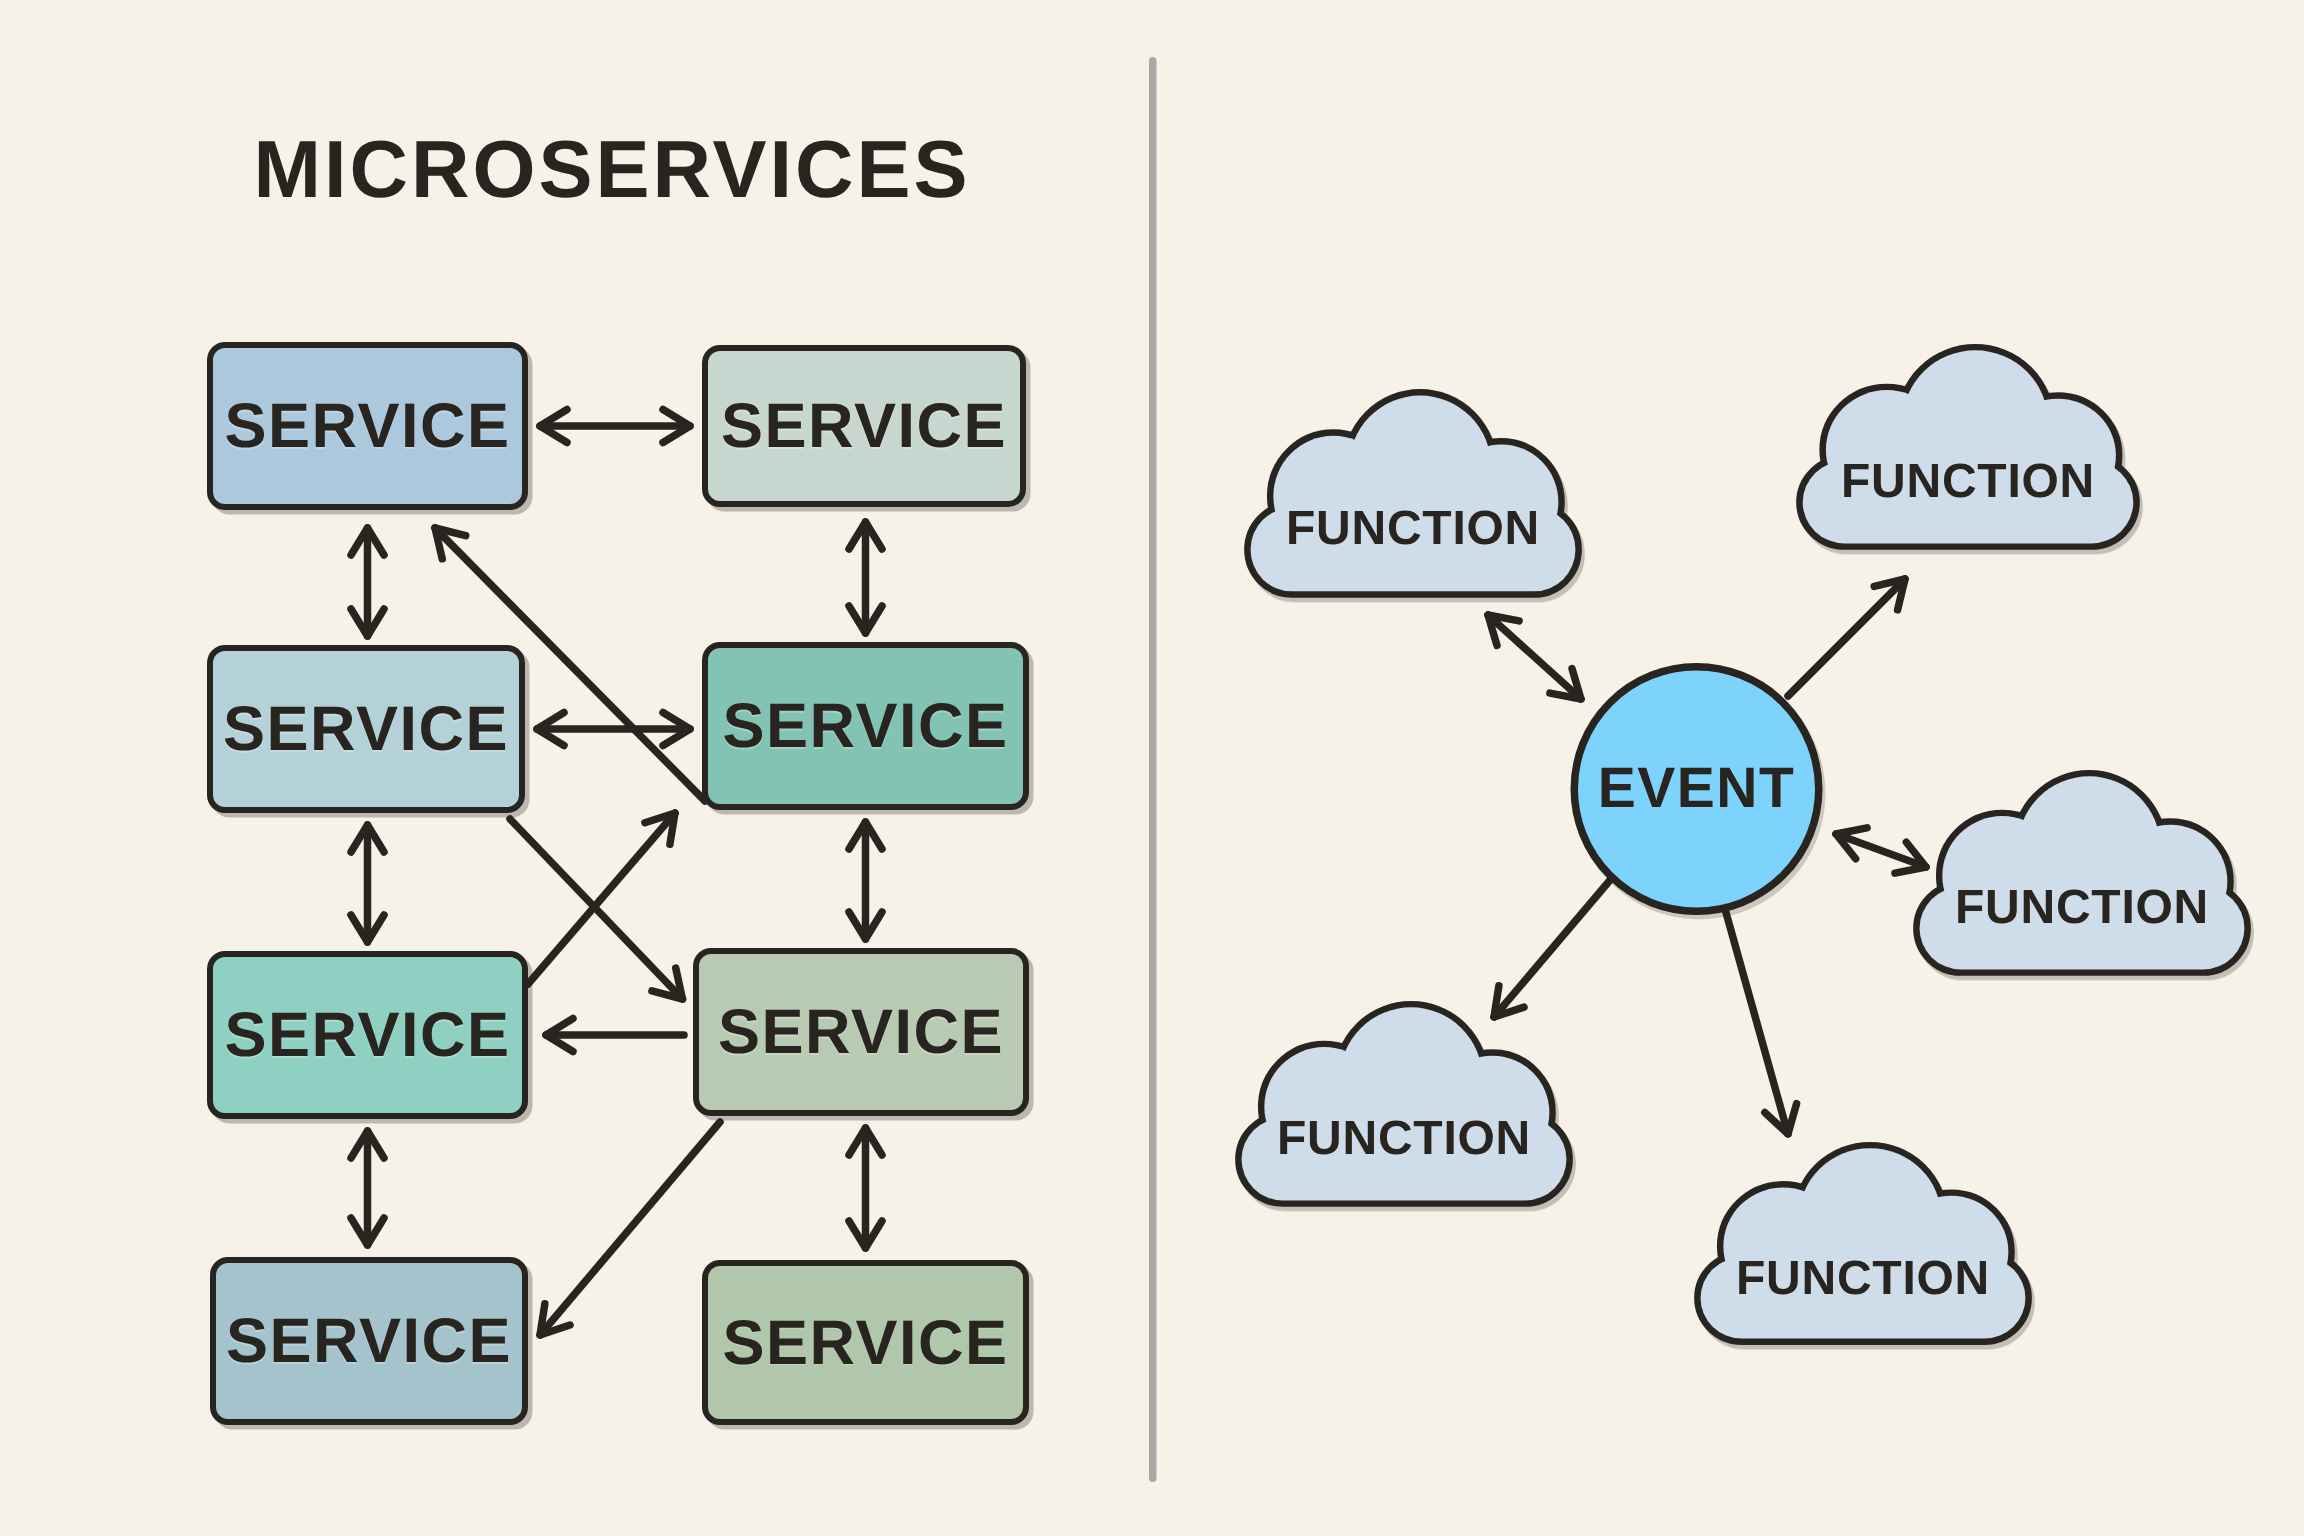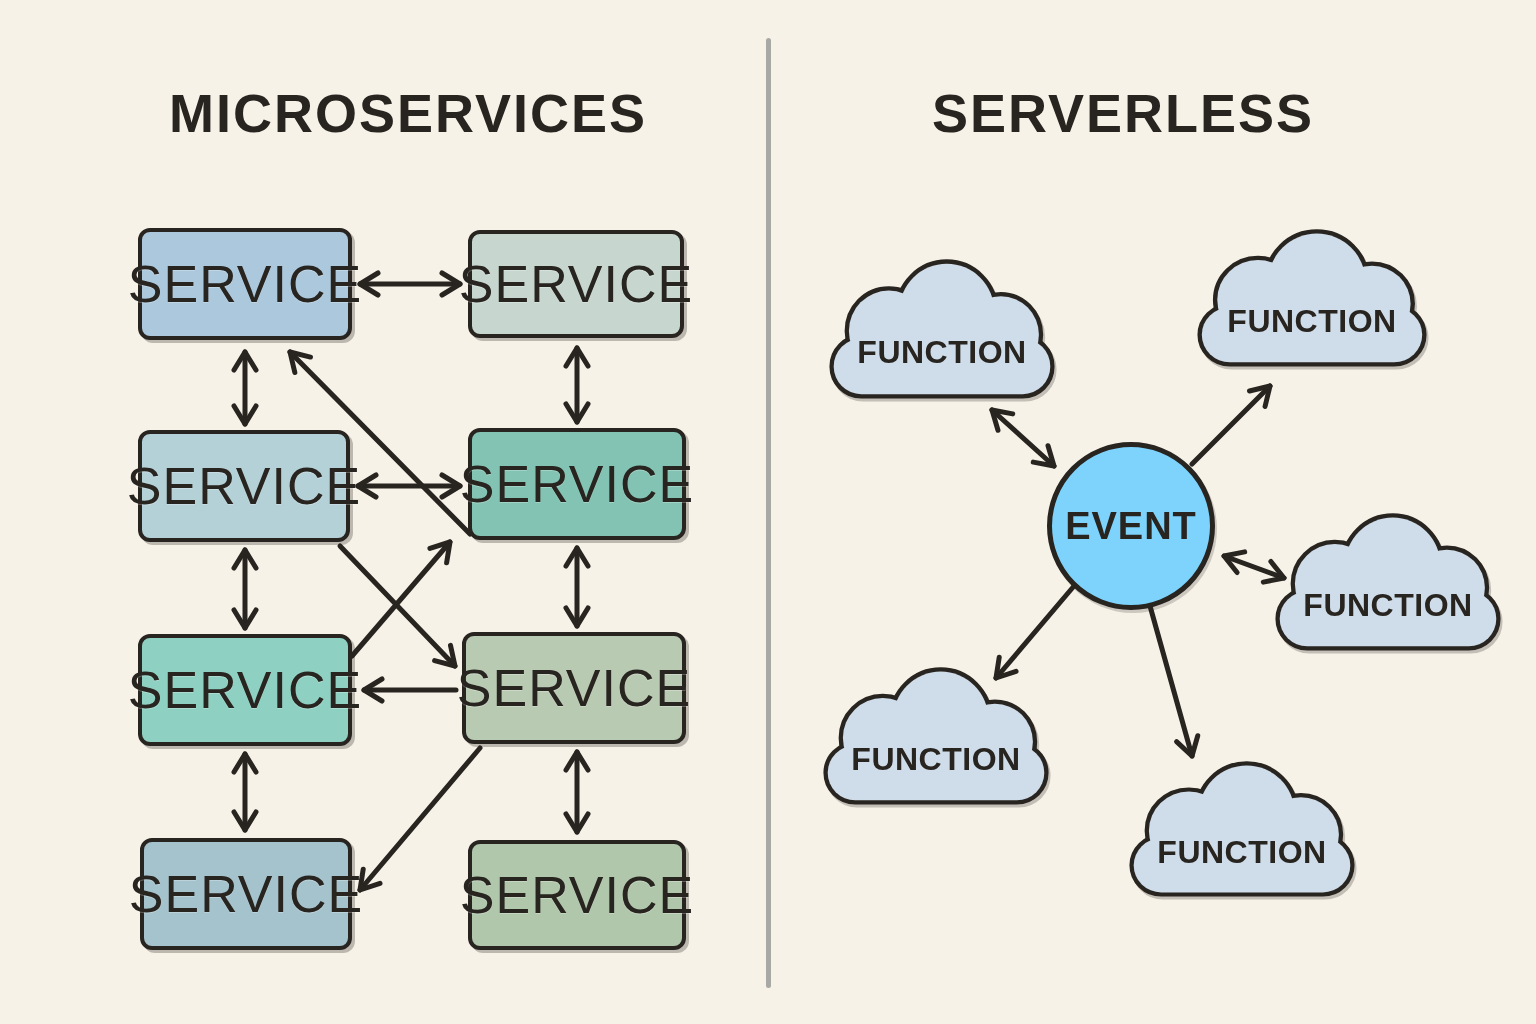--- a/index.html
+++ b/index.html
@@ -16,21 +16,21 @@
   }
   .divider{position:absolute;left:766px;top:38px;width:5px;height:950px;background:var(--divider);border-radius:3px;}
   #arrows{position:absolute;left:0;top:0;z-index:1;}
   .arrow{stroke:var(--ink);stroke-width:5;stroke-linecap:round;fill:none;}
   .service-box{
     position:absolute;z-index:2;border:4px solid var(--ink);border-radius:12px;
     box-sizing:border-box;display:flex;align-items:center;justify-content:center;
     box-shadow:3px 3px 0 rgba(40,36,30,0.28);
   }
   .service-label{
-    font-size:52px;font-weight:400;letter-spacing:1px;color:var(--ink);
+    font-size:42px;font-weight:700;letter-spacing:1px;color:var(--ink);
     text-shadow:0 1px 0 rgba(255,255,255,0.25);
     text-align:center;
   }
   .cloud{position:absolute;z-index:2;}
   .cloud svg{position:absolute;left:0;top:0;width:100%;height:100%;filter:drop-shadow(2px 3px 0 rgba(40,36,30,0.25));}
   .cloud-outline{fill:var(--ink);stroke:var(--ink);stroke-width:9;stroke-linejoin:round;}
   .cloud-fill{fill:var(--cloud);}
   .cloud-label{
     position:absolute;left:0;right:0;top:67%;transform:translateY(-50%);
     text-align:center;font-size:32px;font-weight:800;letter-spacing:0.5px;color:var(--ink);
@@ -73,21 +73,20 @@
     <line class="arrow" x1="480" y1="748" x2="360" y2="890" marker-end="url(#ah-end)"></line>
 
     <line class="arrow" x1="992" y1="410" x2="1054" y2="466" marker-start="url(#ah-start)" marker-end="url(#ah-end)"></line>
     <line class="arrow" x1="1192" y1="464" x2="1270" y2="386" marker-end="url(#ah-end)"></line>
     <line class="arrow" x1="1224" y1="556" x2="1284" y2="578" marker-start="url(#ah-start)" marker-end="url(#ah-end)"></line>
     <line class="arrow" x1="1074" y1="586" x2="996" y2="678" marker-end="url(#ah-end)"></line>
     <line class="arrow" x1="1150" y1="606" x2="1192" y2="756" marker-end="url(#ah-end)"></line>
   </svg>
 
   <div class="panel-title" style="left:40px;top:82px;width:736px;">MICROSERVICES</div>
-  <div class="panel-title" style="left:770px;top:82px;width:706px;">SERVERLESS</div>
   <div class="divider"></div>
 
   <div class="service-box" style="left: 138px; top: 228px; width: 214px; height: 112px; background: rgb(171, 200, 221);">
     <span class="service-label">SERVICE</span>
   </div>
   <div class="service-box" style="left: 468px; top: 230px; width: 216px; height: 108px; background: rgb(199, 215, 208);">
     <span class="service-label">SERVICE</span>
   </div>
   <div class="service-box" style="left: 138px; top: 430px; width: 212px; height: 112px; background: rgb(181, 209, 216);">
     <span class="service-label">SERVICE</span>

